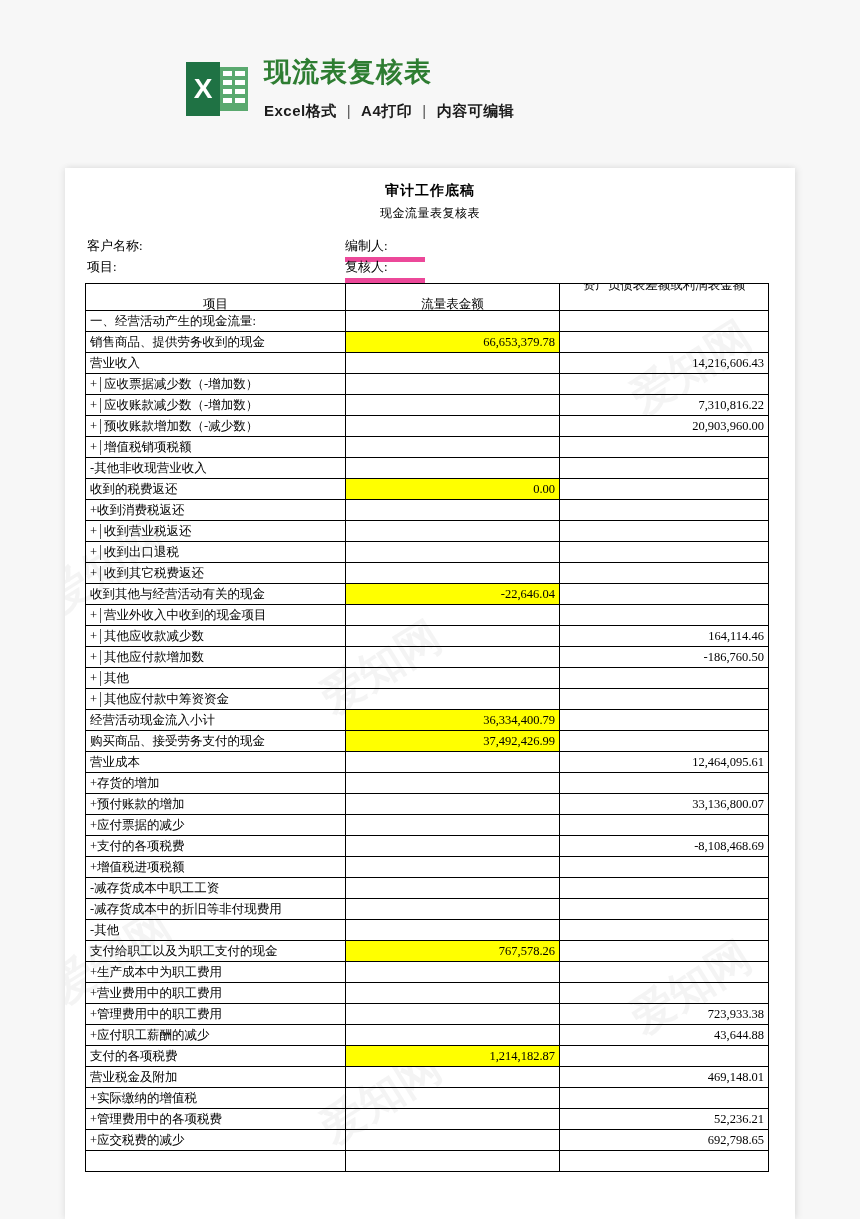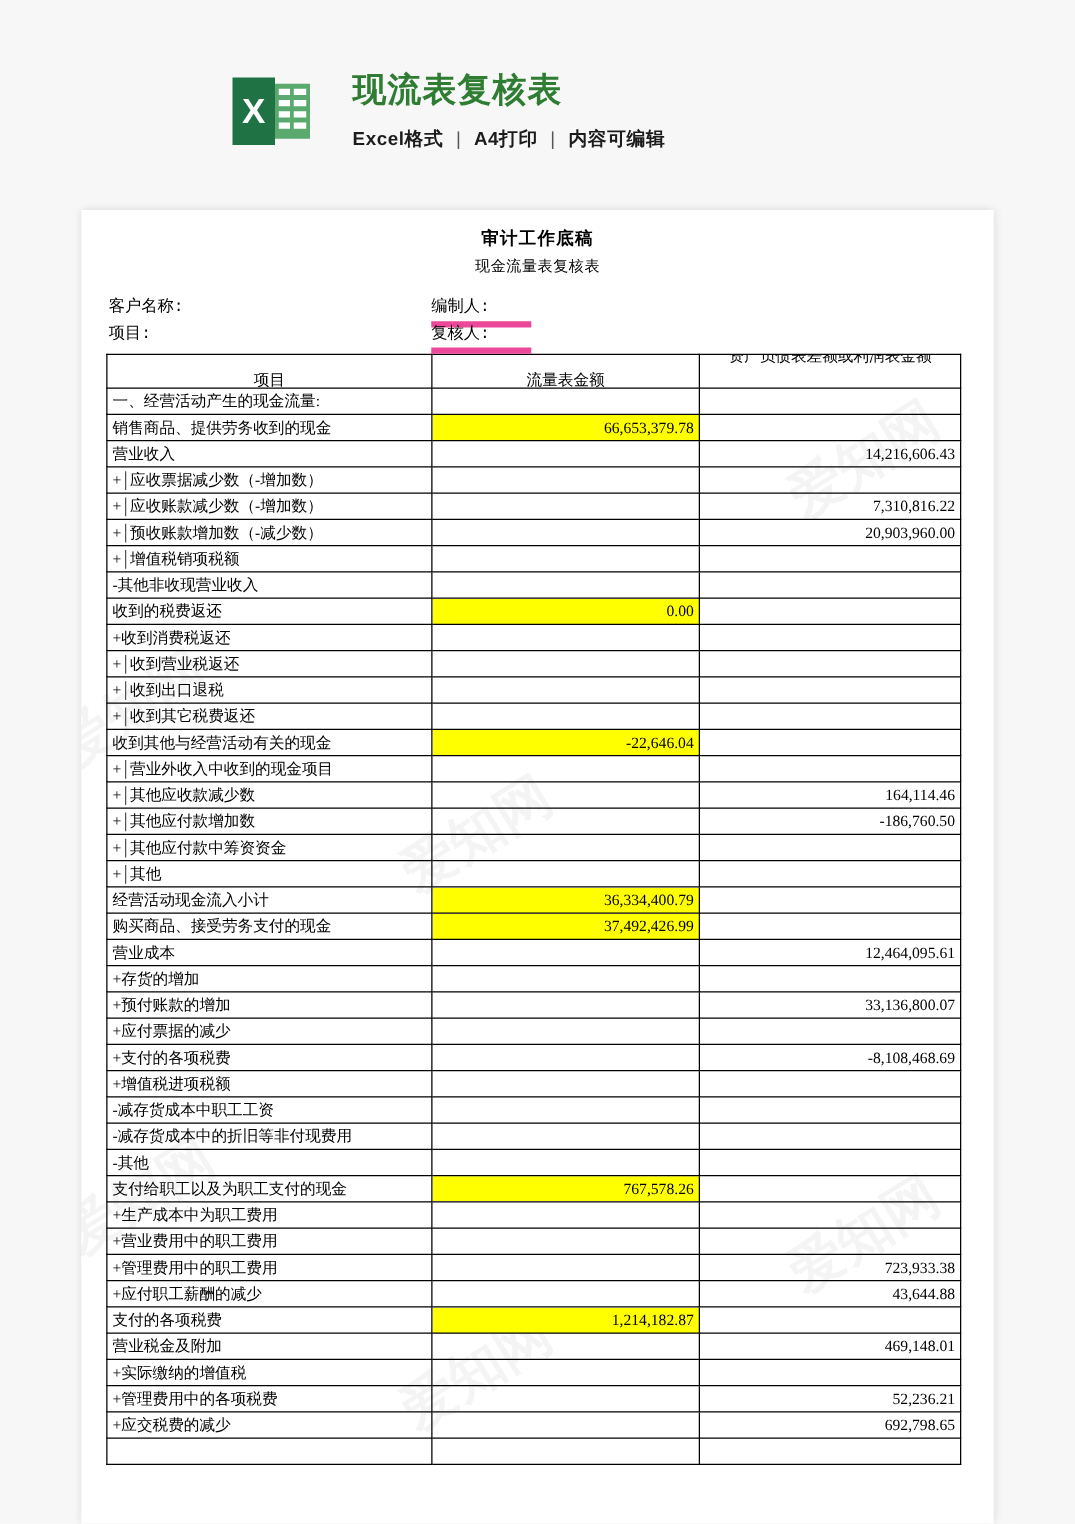--- a/index.html
+++ b/index.html
@@ -58,21 +58,21 @@
     position: absolute;
     left: 34px; top: 5px;
     width: 28px; height: 44px;
     background: #5aa96f;
   }
   .xl-logo .grid i {
     position: absolute;
     background: #ffffff;
     display: block;
   }
-  .banner-text { margin-left: 34px; }
+  .banner-text { margin-left: 16px; }
   .banner-title {
     color: #2e7d32;
     font-family: "Liberation Sans", sans-serif;
     font-weight: bold;
     font-size: 27px;
     letter-spacing: 1px;
     margin: 0 0 14px 0;
     line-height: 1.1;
   }
   .banner-sub {
@@ -147,21 +147,20 @@
     color: #000;
     position: relative;
     height: 44px;
   }
   .meta-row {
     position: absolute;
     left: 0;
     width: 100%;
     height: 21px;
     line-height: 21px;
-    font-family: Liberation Mono, monospace;
   }
   .meta-row.r1 { top: 0; }
   .meta-row.r2 { top: 21px; }
   .meta-left {
     position: absolute;
     left: 2px;
     top: 0;
   }
   .meta-right {
     position: absolute;
@@ -376,26 +375,26 @@
             <td class="item"><span class="plus">+</span>其他应收款减少数</td>
             <td class="blank"></td>
             <td class="num">164,114.46</td>
           </tr>
           <tr>
             <td class="item"><span class="plus">+</span>其他应付款增加数</td>
             <td class="blank"></td>
             <td class="num">-186,760.50</td>
           </tr>
           <tr>
+            <td class="item"><span class="plus">+</span>其他</td>
+            <td class="blank"></td>
+            <td class="blank"></td>
+          </tr>
+          <tr>
             <td class="item"><span class="plus">+</span>其他应付款中筹资资金</td>
-            <td class="blank"></td>
-            <td class="blank"></td>
-          </tr>
-          <tr>
-            <td class="item"><span class="plus">+</span>其他</td>
             <td class="blank"></td>
             <td class="blank"></td>
           </tr>
           <tr>
             <td class="item">经营活动现金流入小计</td>
             <td class="hl">36,334,400.79</td>
             <td class="blank"></td>
           </tr>
           <tr>
             <td class="item">购买商品、接受劳务支付的现金</td>

